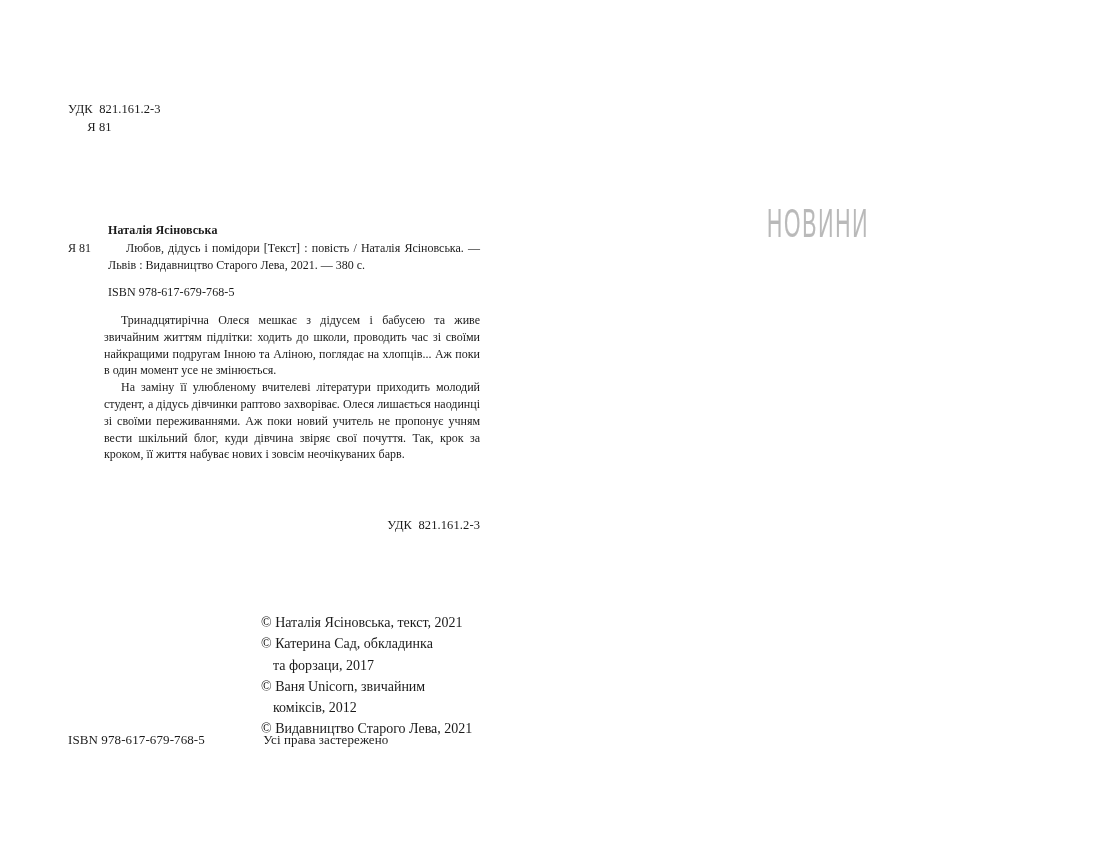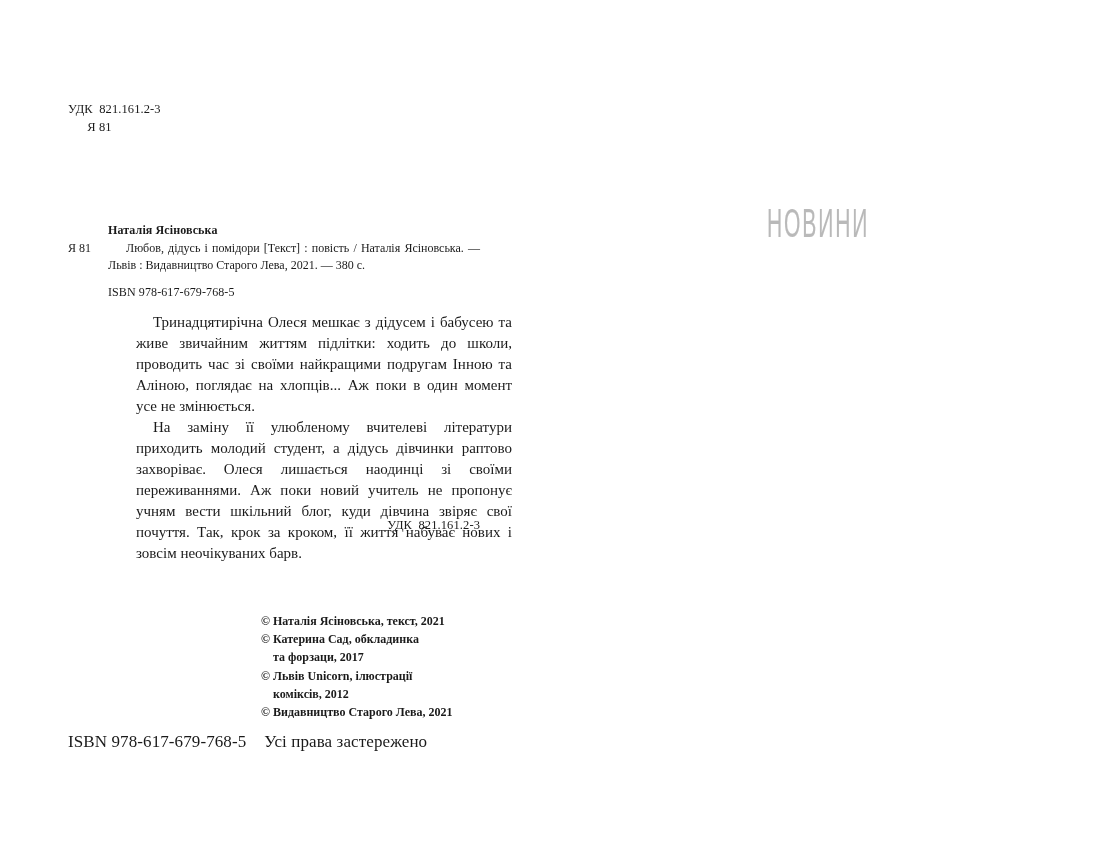--- a/index.html
+++ b/index.html
@@ -74,24 +74,23 @@
     margin-left: 40px;
     margin-top: 11px;
     letter-spacing: 0.1px;
   }
 
   .annotation {
     position: absolute;
     left: 104px;
     top: 312px;
     width: 376px;
-    font-size: 15px;
+    font-size: 12px;
     line-height: 1.40;
     text-align: justify;
-    margin-left: 32px;
   }
   .annotation p {
     margin: 0;
     text-indent: 17px;
     hyphens: manual;
   }
   .annotation p + p { margin-top: 0; }
 
   .udk-right {
     position: absolute;
@@ -101,33 +100,32 @@
     text-align: right;
     font-size: 12.5px;
     letter-spacing: 0.1px;
     white-space: pre;
   }
 
   .copyright {
     position: absolute;
     left: 261px;
     top: 612px;
-    font-size: 12px;
+    font-size: 14px;
     line-height: 1.52;
-    font-weight: bold;
   }
   .copyright .cline { white-space: nowrap; }
   .copyright .cont { padding-left: 12px; }
 
   .bottom-row {
     position: absolute;
     left: 68px;
     top: 732px;
     width: 412px;
-    font-size: 17px;
+    font-size: 13px;
     letter-spacing: 0.1px;
   }
   .bottom-row .isbn-b {
     display: inline-block;
     width: 192px;
   }
   .bottom-row .rights {
     display: inline-block;
   }
 
@@ -171,21 +169,21 @@
       <p>Тринадцятирічна Олеся мешкає з дідусем і бабусею та живе звичайним життям підлітки: ходить до школи, проводить час зі своїми найкращими подругам Інною та Аліною, поглядає на хлопців... Аж поки в один момент усе не змінюється.</p>
       <p>На заміну її улюбленому вчителеві літератури приходить молодий студент, а дідусь дівчинки раптово захворіває. Олеся лишається наодинці зі своїми переживаннями. Аж поки новий учитель не пропонує учням вести шкільний блог, куди дівчина звіряє свої почуття. Так, крок за кроком, її життя набуває нових і зовсім неочікуваних барв.</p>
     </div>
 
     <div class="udk-right">УДК  821.161.2-3</div>
 
     <div class="copyright">
       <div class="cline">© Наталія Ясіновська, текст, 2021</div>
       <div class="cline">© Катерина Сад, обкладинка</div>
       <div class="cline cont">та форзаци, 2017</div>
-      <div class="cline">© Львів Unicorn, ілюстрації</div>
+      <div class="cline">© Ваня Unicorn, звичайним</div>
       <div class="cline cont">коміксів, 2012</div>
       <div class="cline">© Видавництво Старого Лева, 2021</div>
     </div>
 
     <div class="bottom-row">
       <span class="isbn-b">ISBN 978-617-679-768-5</span>
       <span class="rights">Усі права застережено</span>
     </div>
 
   </div>

